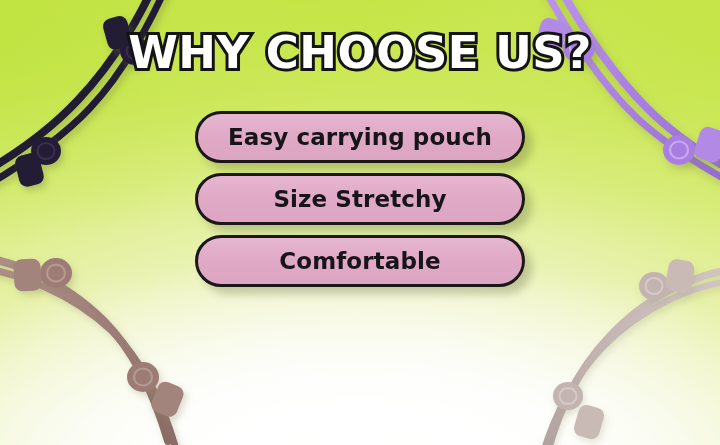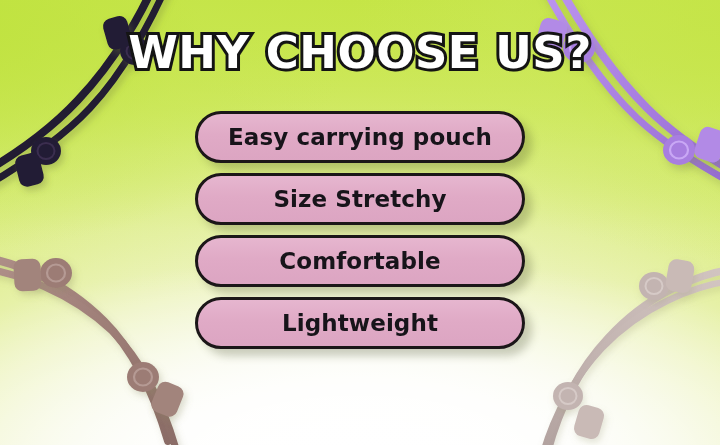--- a/index.html
+++ b/index.html
@@ -222,18 +222,15 @@
   <div class="pill-list">
     <div class="pill">
       <span class="pill-label">Easy carrying pouch</span>
     </div>
     <div class="pill">
       <span class="pill-label">Size Stretchy</span>
     </div>
     <div class="pill">
       <span class="pill-label">Comfortable</span>
     </div>
-    <div class="pill">
-      <span class="pill-label">Lightweight</span>
-    </div>
   </div>
 
 </div>
 
 </body></html>

